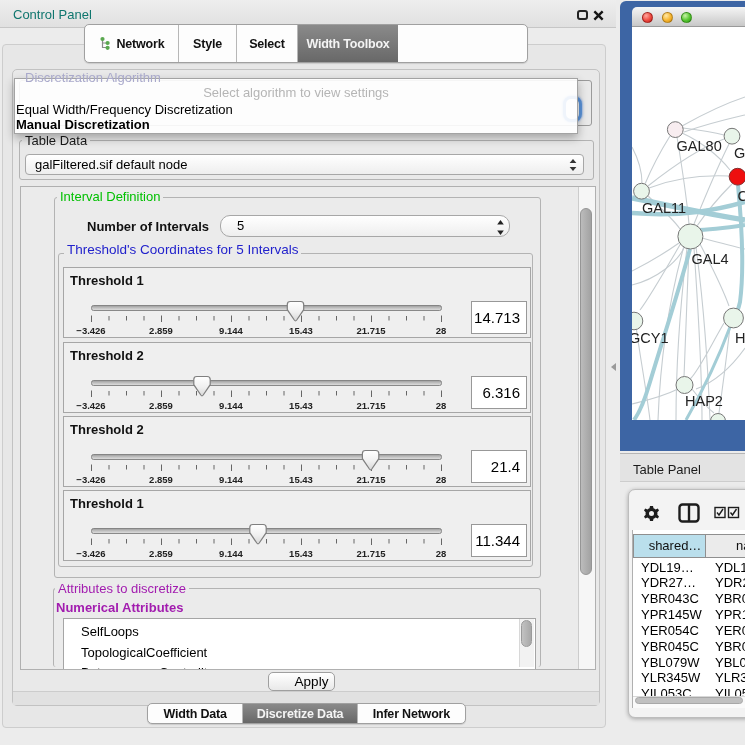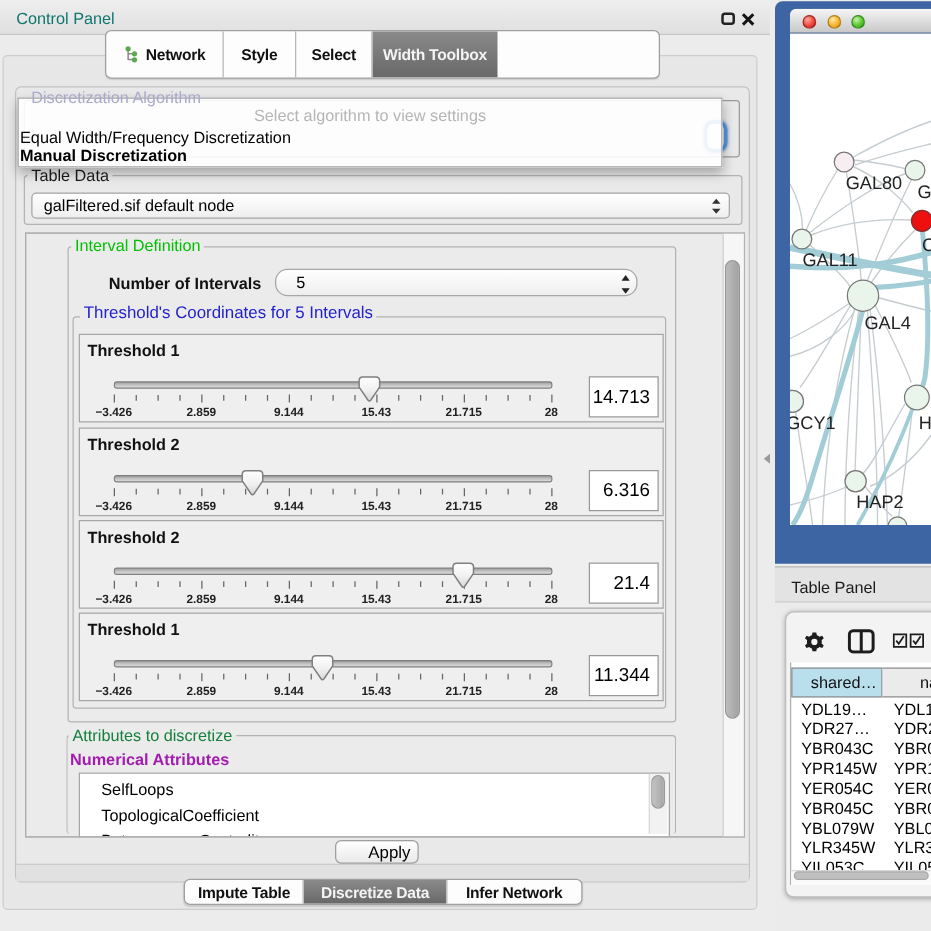--- a/index.html
+++ b/index.html
@@ -223,36 +223,36 @@
 </svg>
 <span class="tlab" style="left:27.5px;top:57px;">−3.426</span>
     <span class="tlab" style="left:97.5px;top:57px;">2.859</span>
     <span class="tlab" style="left:167.5px;top:57px;">9.144</span>
     <span class="tlab" style="left:237.5px;top:57px;">15.43</span>
     <span class="tlab" style="left:307.5px;top:57px;">21.715</span>
     <span class="tlab" style="left:377.5px;top:57px;">28</span>
 </div>
 
 <div class="abs gbox" style="left:53px;top:588px;width:488px;height:79px;border-bottom:none;"></div>
-<div class="abs gtitle" style="left:55px;top:582px;color:#15803d;background:#ebebeb;">Attributes to discretize</div>
+<div class="abs gtitle" style="left:55px;top:582px;color:#a21caf;background:#ebebeb;">Attributes to discretize</div>
 <div class="abs" style="left:56px;top:600px;font-size:13px;font-weight:bold;color:#a21caf;">Numerical Attributes</div>
 <div class="abs" style="left:63px;top:618px;width:473px;height:52px;background:#fff;border:1px solid #a5a5a5;overflow:hidden;">
 <div style="padding:3px 0 0 17px;font-size:13px;color:#000;line-height:20.5px;">SelfLoops<br>TopologicalCoefficient<br>BetweennessCentrality</div>
 <div class="abs" style="right:1px;top:0;width:15px;height:48px;background:#f2f2f2;border-left:1px solid #d8d8d8;"></div>
 <div class="abs" style="right:3.5px;top:1px;width:11px;height:27px;background:linear-gradient(90deg,#c2c2c2,#a8a8a8);border:1px solid #9a9a9a;border-radius:5.5px;"></div>
 </div>
 <div class="abs" style="left:20px;top:186px;width:576px;height:484px;border:1px solid #b0b0b0;background:transparent;pointer-events:none;"></div>
 
 <div class="abs" style="left:578px;top:187px;width:17px;height:482px;background:#f6f6f6;border-left:1px solid #cccccc;"></div>
 <div class="abs" style="left:580px;top:208px;width:12px;height:367px;background:linear-gradient(90deg,#bcbcbc,#a2a2a2);border:1px solid #959595;border-radius:6px;"></div>
 
 <div class="abs" style="left:268px;top:672px;width:67px;height:19px;background:linear-gradient(#ffffff,#e9e9e9);border:1px solid #9f9f9f;border-radius:5px;font-size:13.5px;color:#000;text-align:center;line-height:17px;padding-left:20px;">Apply</div>
 
 <div class="abs tbar" style="left:147px;top:703px;width:319px;height:21px;">
-<div class="seg" style="width:95px;">Impute Table</div>
+<div class="seg" style="width:95px;">Width Data</div>
 <div class="seg seldark" style="width:115px;">Discretize Data</div>
 <div class="seg" style="width:109px;">Infer Network</div>
 </div>
 
 <div class="abs" style="left:14px;top:78px;width:564px;height:56px;background:rgba(255,255,255,0.9);border:1px solid #a3a3a3;box-shadow:0 4px 9px rgba(0,0,0,0.3);z-index:50;padding-top:3px;">
 <div style="height:20px;font-size:13px;color:#b5b5b5;text-align:center;line-height:21px;">Select algorithm to view settings</div>
 <div style="height:15px;font-size:13px;color:#000;padding-left:1px;line-height:15px;">Equal Width/Frequency Discretization</div>
 <div style="height:16px;font-size:13px;font-weight:bold;color:#000;padding-left:1px;">Manual Discretization</div>
 </div>
 

